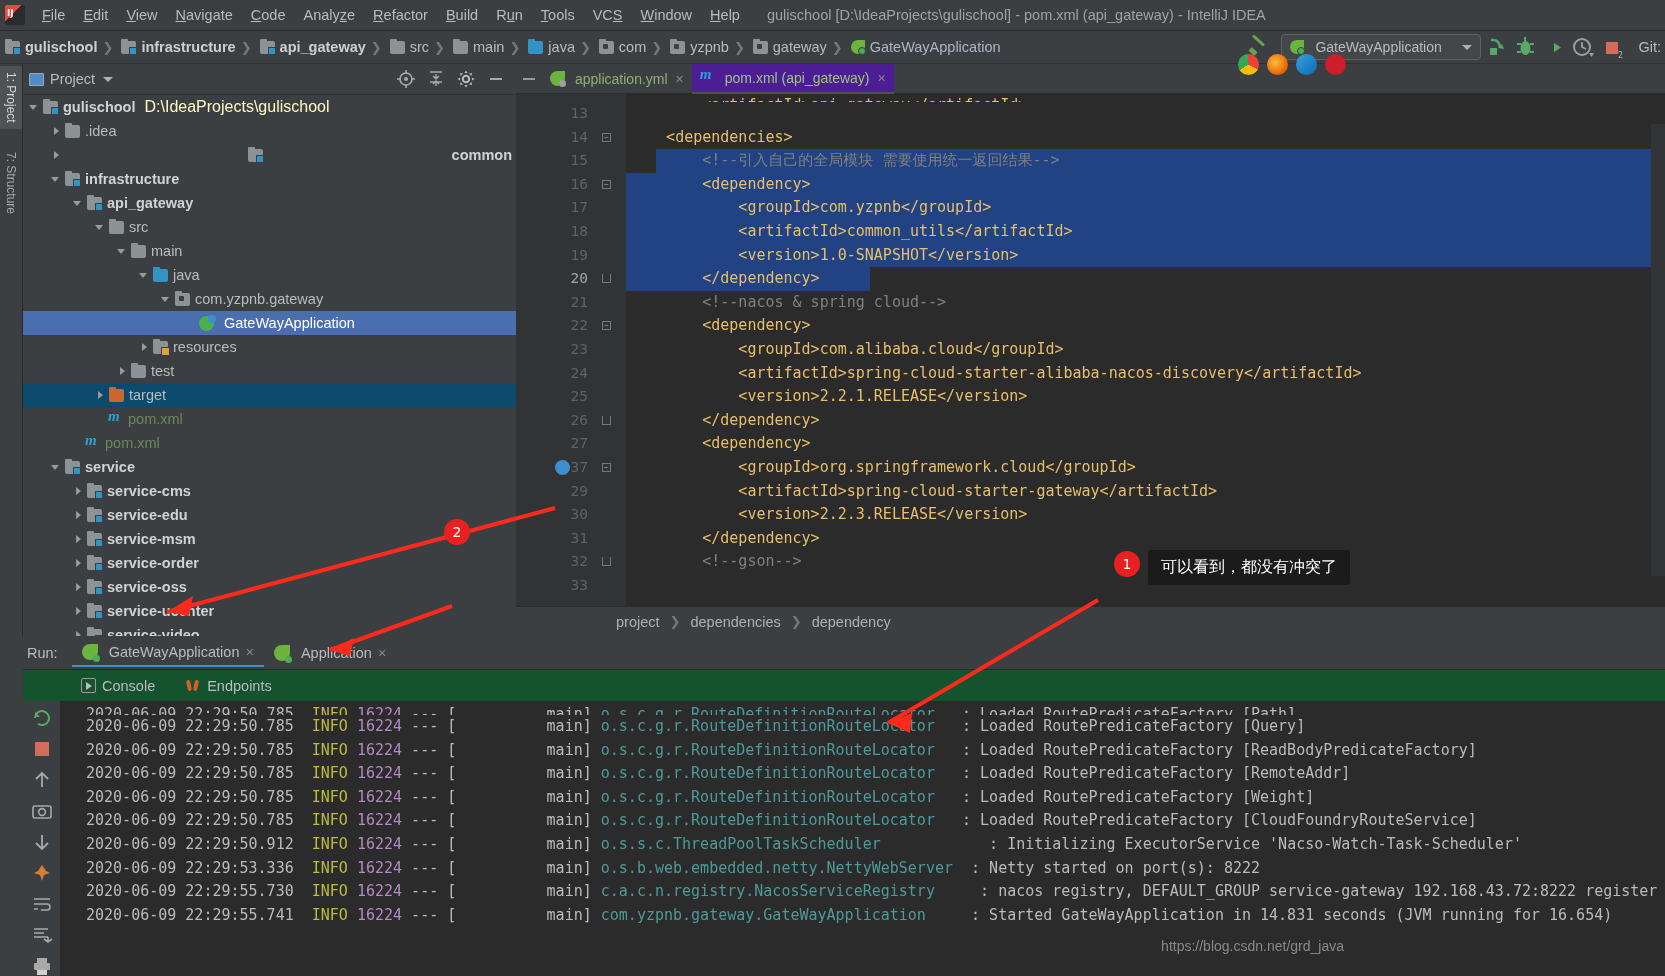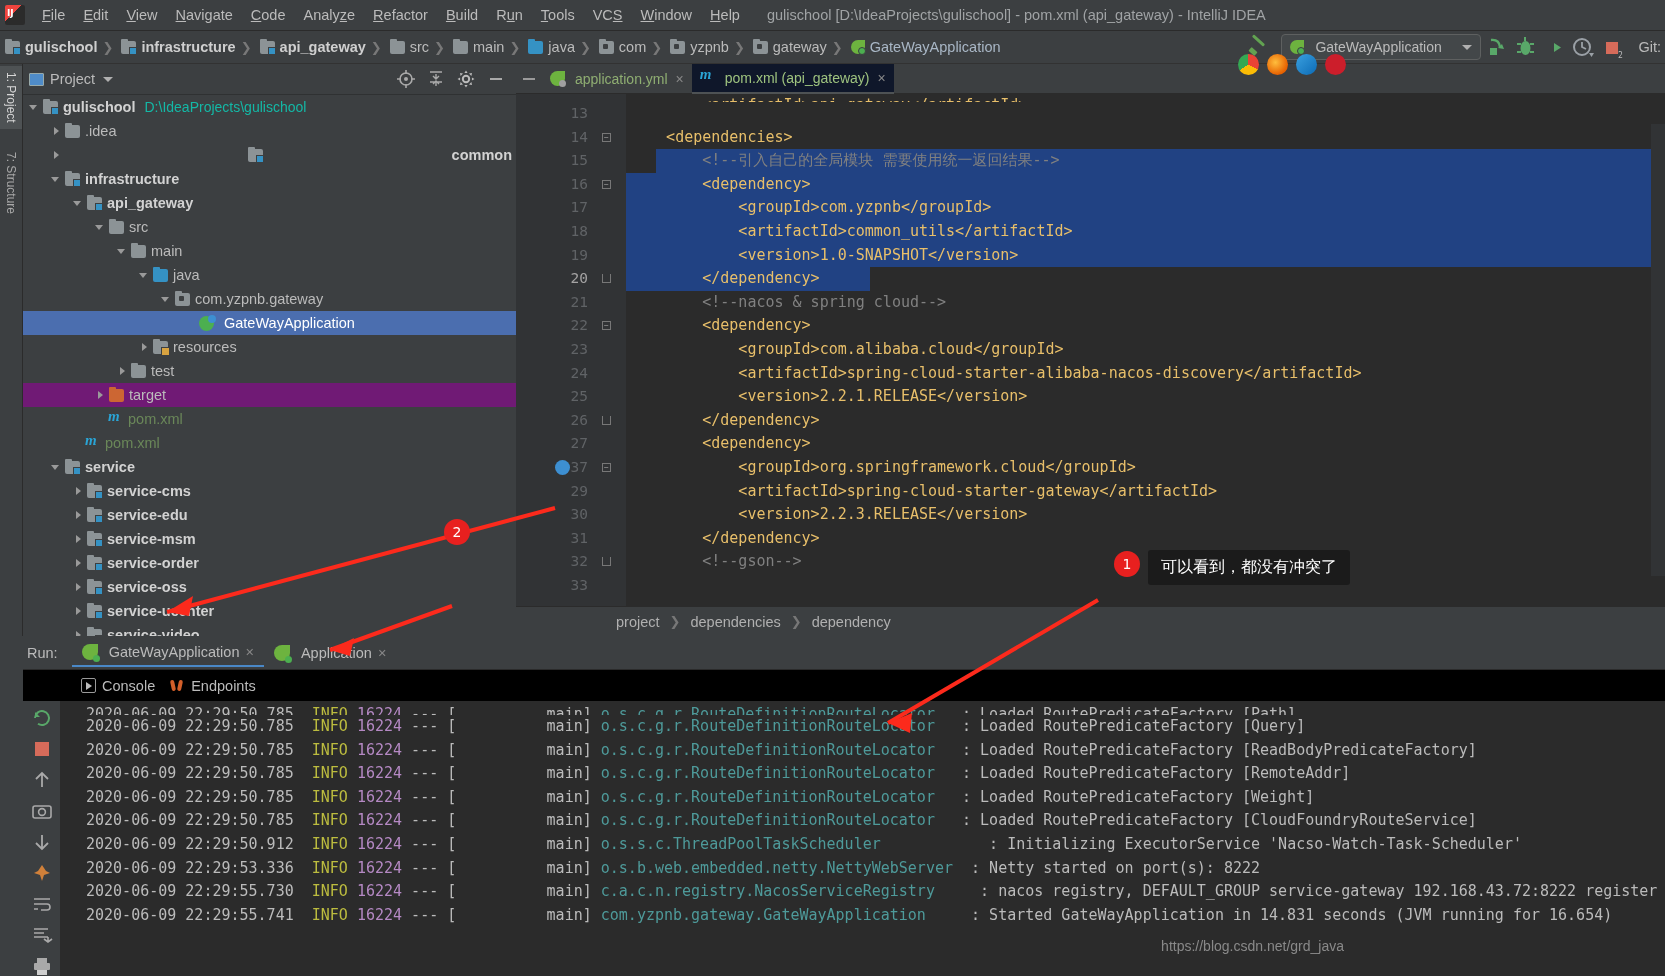--- a/index.html
+++ b/index.html
@@ -140,24 +140,24 @@
   .hdr-btns { margin-left:auto; display:flex; align-items:center; gap:10px; padding-right:4px;}
   .hdr-btn { width:20px;height:20px;position:relative; }
 
   .tree { position:absolute; top:31px; left:0; right:0; bottom:0; overflow:hidden; background:#3c3f41; }
   .trow {
     height:24px; display:flex; align-items:center; white-space:nowrap;
     font-size:14.5px; color:#bbbbbb; font-family:"Liberation Sans", sans-serif;
     padding-right:4px;
   }
   .trow.sel { background:#4b6eaf; color:#ffffff; }
-  .trow.tgt { background:#701a75; }
+  .trow.tgt { background:#0c4a6e; }
   .trow .nm { font-weight:normal; }
   .trow .nm.b { font-weight:bold; color:#d2d2d2; }
-  .trow .path { color:#14b8a6; margin-left:9px; font-size:14px; }
+  .trow .path { color:#fef9c3; margin-left:9px; font-size:16px; }
   .arrow {
     width:11px;height:11px;position:relative;flex:none;margin-right:3px;
   }
   .arrow.r::after {
     content:""; position:absolute; left:3px; top:1px;
     border-left:5px solid #9a9a9a; border-top:4.5px solid transparent; border-bottom:4.5px solid transparent;
   }
   .arrow.d::after {
     content:""; position:absolute; left:0px; top:3px;
     border-top:5px solid #9a9a9a; border-left:4.5px solid transparent; border-right:4.5px solid transparent;
@@ -187,21 +187,21 @@
     border-bottom:1px solid #2b2b2b;
   }
   .collapse-btn { width:26px;height:30px;position:relative; }
   .collapse-btn::after{
     content:""; position:absolute; left:7px; top:14px; width:12px;height:2px;background:#9a9a9a;
   }
   .etab {
     display:flex;align-items:center;gap:5px;height:30px;padding:0 8px;
     font-size:14px; color:#8fae72; font-family:"Liberation Sans", sans-serif;
   }
-  .etab.active { background:#0f172a; color:#9ec37f; border-bottom:2px solid #4e5254; }
+  .etab.active { background:#4c1d95; color:#9ec37f; border-bottom:2px solid #4e5254; }
   .etab .x { color:#888; font-size:14px; margin-left:3px; }
   .ico.yml {
     width:15px;height:15px;border-radius:50% 0 50% 50%;background:#6db33f;position:relative;
   }
   .ico.yml::after{
     content:""; position:absolute; right:-1px;bottom:-1px;width:7px;height:7px;
     background:#a0a0a0; border-radius:50%;
   }
 
   .code-area { position:absolute; top:30px; left:0; right:0; bottom:30px; background:#2b2b2b; overflow:hidden; }
@@ -276,21 +276,21 @@
   .rtab .x { color:#888; }
   .ico.run-spring {
     width:16px;height:16px;border-radius:50% 0 50% 50%;background:#6db33f;position:relative;
   }
   .ico.run-spring::after{
     content:""; position:absolute; right:-2px;bottom:-2px;width:7px;height:7px;
     background:#4caf50;border-radius:50%;
   }
 
   .subtabs {
-    height:31px; display:flex; align-items:center; padding-left:58px; background:#000000;
+    height:31px; display:flex; align-items:center; padding-left:58px; background:#14532d;gap:16px;
   }
   .stab { display:flex;align-items:center;gap:6px; font-size:14.5px;color:#bbbbbb;
           padding:0 14px 0 0; font-family:"Liberation Sans", sans-serif; }
   .play-ico {
     width:15px;height:15px;border:1px solid #9a9a9a;position:relative;border-radius:2px;
   }
   .play-ico::after{
     content:""; position:absolute; left:4px;top:3px;
     border-left:6px solid #bbb;border-top:4px solid transparent;border-bottom:4px solid transparent;
   }

